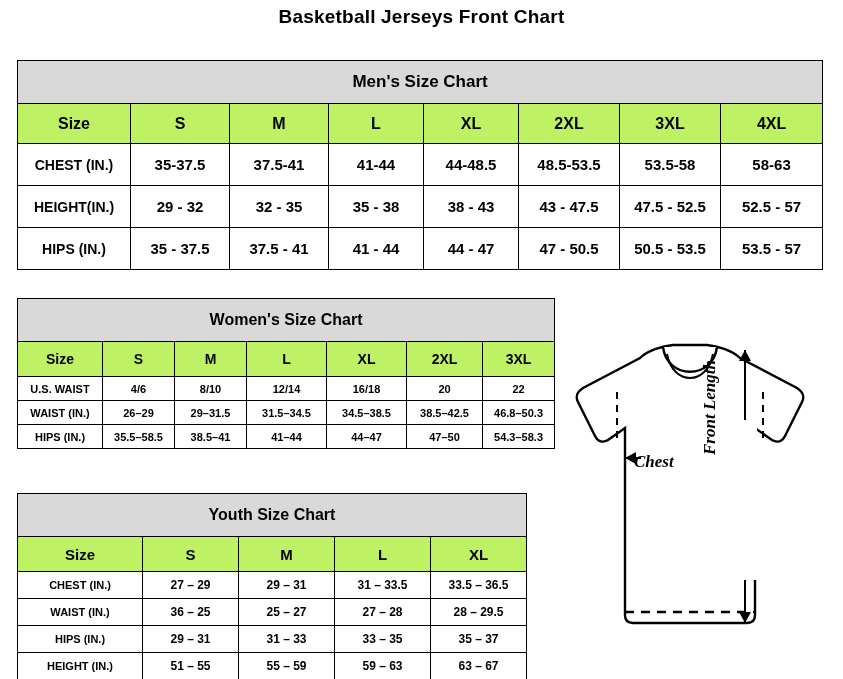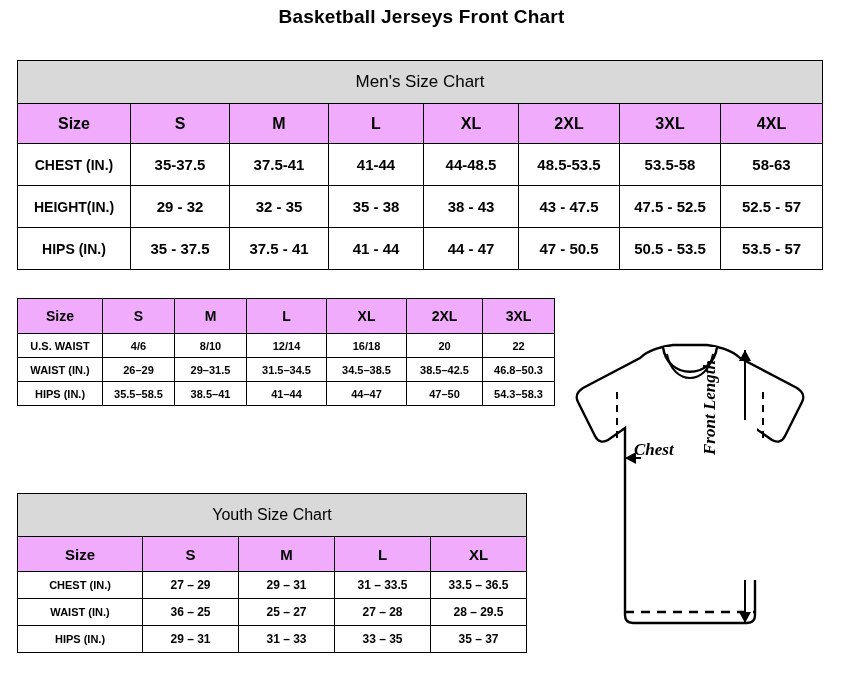--- a/index.html
+++ b/index.html
@@ -33,25 +33,25 @@
     border: 1px solid #000000;
     text-align: center;
     vertical-align: middle;
     font-weight: bold;
     background: #ffffff;
     padding: 0;
   }
   .tbl-title td {
     background: #d9d9d9;
     font-size: 16px;
-    font-weight: normal;
+    font-weight: bold;
     margin-top: 20px;
   }
   .hdr td {
-    background: #f0abfc;
+    background: #bef264;
     font-weight: bold;
   }
 
   
   #mens-wrap {
     position: absolute;
     left: 17px;
     top: 60px;
     width: 805px;
   }
@@ -92,21 +92,21 @@
     position: absolute;
     left: 545px;
     top: 340px;
     width: 290px;
     height: 330px;
   }
   #shirt-wrap svg { display: block; }
   .lbl-chest {
     position: absolute;
     left: 634px;
-    top: 440px;
+    top: 452px;
     font-size: 17px;
     font-style: italic;
     font-weight: bold;
     font-family: "Liberation Serif", serif;
   }
   .lbl-front {
     position: absolute;
     left: 700px;
     top: 455px;
     font-size: 17px;
@@ -188,20 +188,23 @@
     <colgroup>
       <col style="width:85px">
         <col style="width:72px">
         <col style="width:72px">
         <col style="width:80px">
       <col style="width:80px">
         <col style="width:76px">
         <col style="width:72px">
     </colgroup>
     <tbody>
+      <tr class="tbl-title">
+        <td colspan="7">Women's Size Chart</td>
+      </tr>
       <tr class="hdr">
         <td>Size</td>
         <td>S</td>
         <td>M</td>
         <td>L</td>
         <td>XL</td>
         <td>2XL</td>
         <td>3XL</td>
       </tr>
       <tr>
@@ -268,20 +271,27 @@
         <td>25 – 27</td>
         <td>27 – 28</td>
         <td>28 – 29.5</td>
       </tr>
       <tr>
         <td class="rowlab">HIPS  (IN.)</td>
         <td>29 – 31</td>
         <td>31 – 33</td>
         <td>33 – 35</td>
         <td>35 – 37</td>
+      </tr>
+      <tr>
+        <td class="rowlab">HEIGHT  (IN.)</td>
+        <td>51 – 55</td>
+        <td>55 – 59</td>
+        <td>59 – 63</td>
+        <td>63 – 67</td>
       </tr>
     </tbody>
   </table>
 </div>
 
 <div id="shirt-wrap">
   <svg width="290" height="330" viewBox="0 0 290 330">
 
     <path d="M95 18
              C 103 10, 118 6, 128 5

